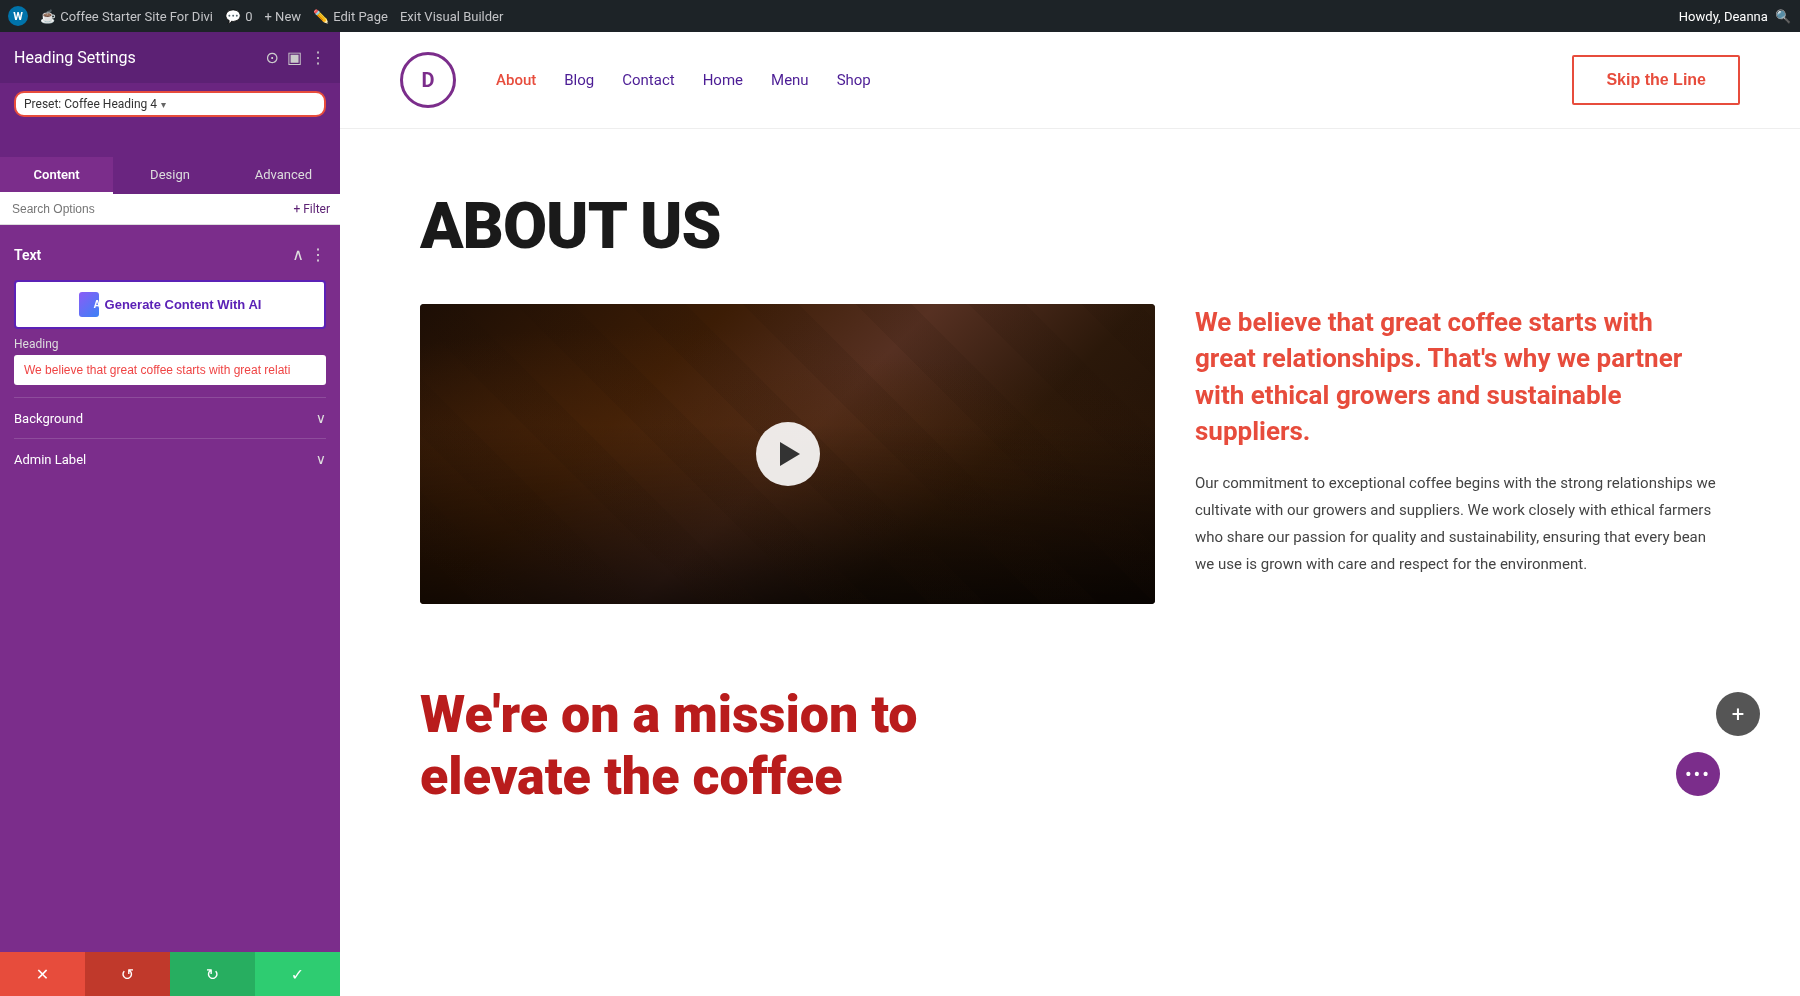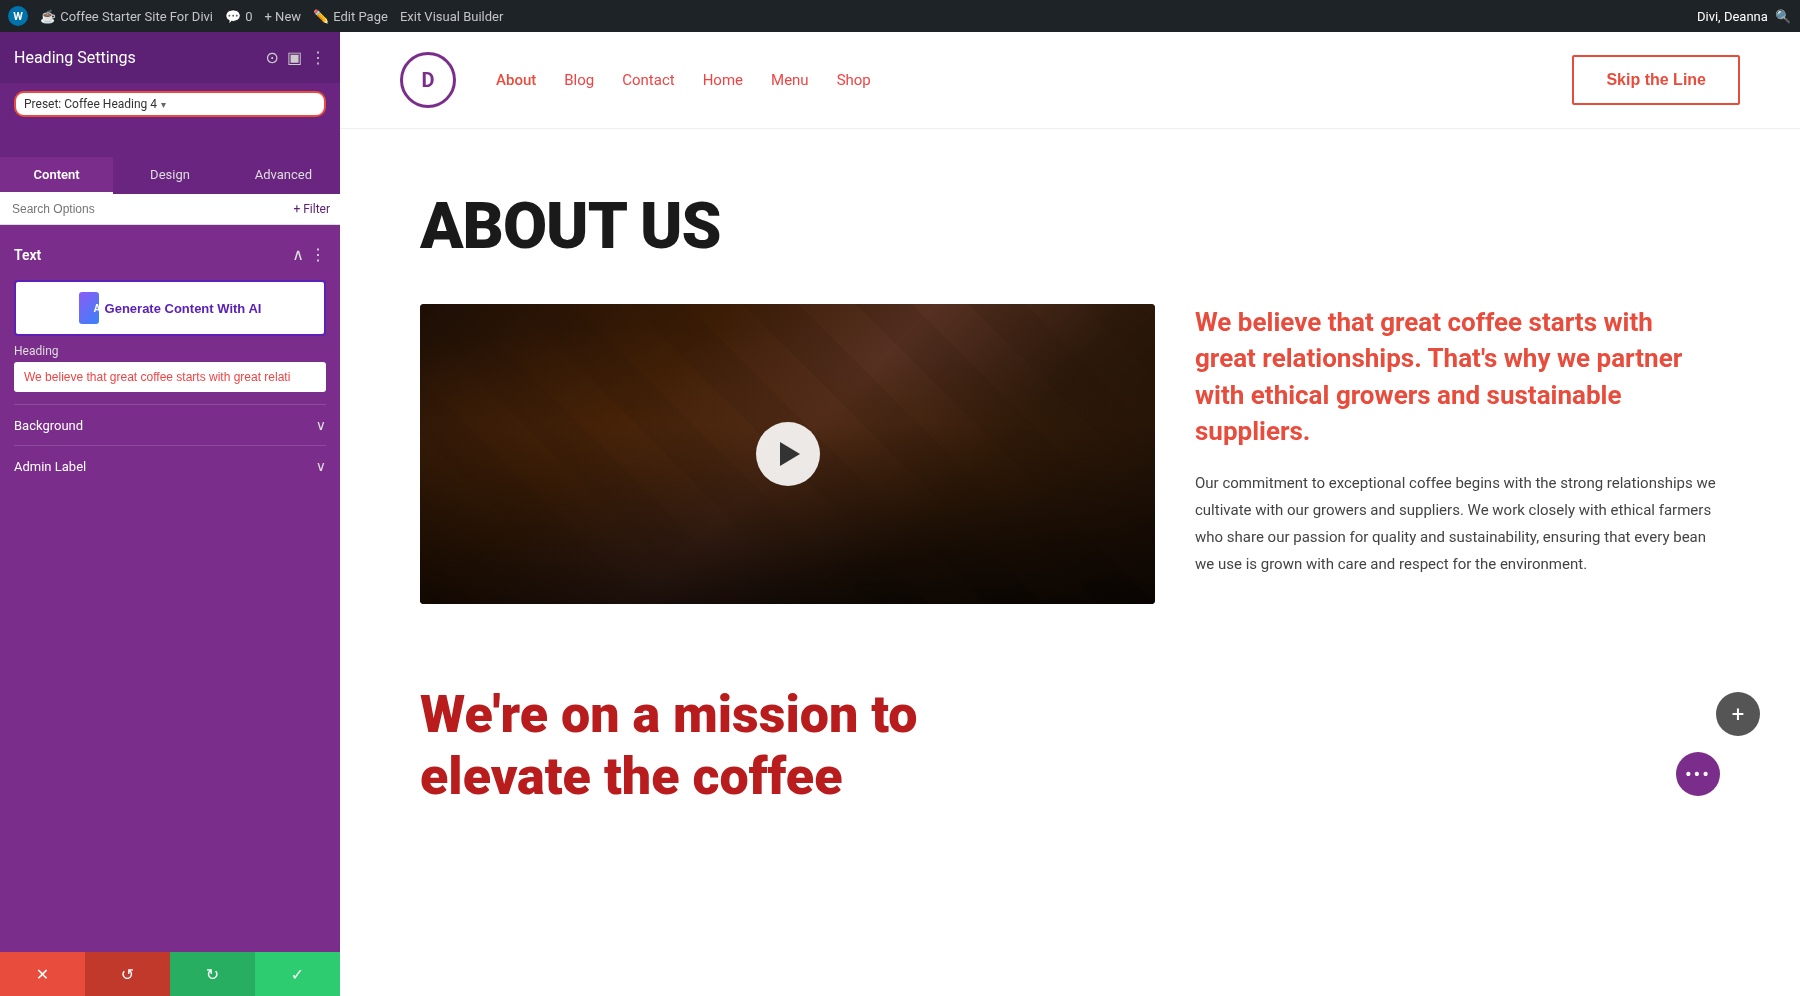--- a/index.html
+++ b/index.html
@@ -148,21 +148,21 @@
       border: 2px solid #5b21b6;
       border-radius: 4px;
       color: #5b21b6;
       font-size: 13px;
       font-weight: 600;
       cursor: pointer;
       margin: 8px 0;
     }
     .ai-icon {
       width: 18px;
-      height: 32px;
+      height: 25px;
       background: linear-gradient(135deg, #8b5cf6, #3b82f6);
       border-radius: 3px;
       display: flex;
       align-items: center;
       justify-content: center;
       color: #fff;
       font-size: 10px;
       font-weight: bold;
       padding-left: 20px;
     }
@@ -248,21 +248,21 @@
       flex-shrink: 0;
     }
     .site-nav {
       display: flex;
       align-items: center;
       gap: 28px;
       flex: 1;
     }
     .nav-item {
       font-size: 15px;
-      color: #ef4444;
+      color: #4c1d95;
       cursor: pointer;
       text-decoration: none;
     }
     .nav-item.active { color: #e74c3c; font-weight: 500; }
     .skip-line-btn {
       border: 2px solid #e74c3c;
       color: #e74c3c;
       background: #fff;
       padding: 14px 32px;
       font-size: 16px;
@@ -418,21 +418,21 @@
   </div>
   <div class="admin-bar-item">
     <span>✏️</span>
     <span>Edit Page</span>
   </div>
   <div class="admin-bar-item">
     <span>Exit Visual Builder</span>
   </div>
   <div class="admin-bar-spacer"></div>
   <div class="admin-bar-right">
-    <span>Divi, Deanna</span>
+    <span>Howdy, Deanna</span>
     <span>🔍</span>
   </div>
 </div>
 
 <div class="main-layout">
 
   <div class="sidebar">
 
     <div class="sidebar-header">
       <span>Heading Settings</span>

